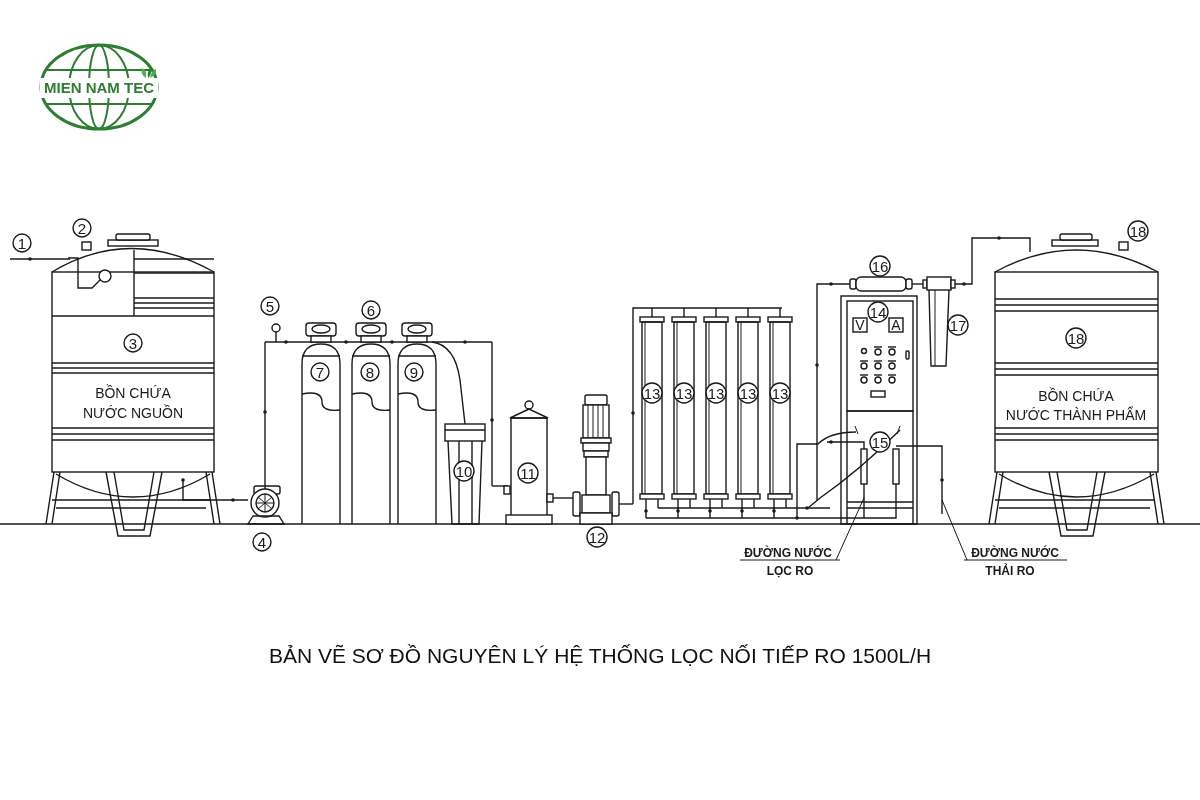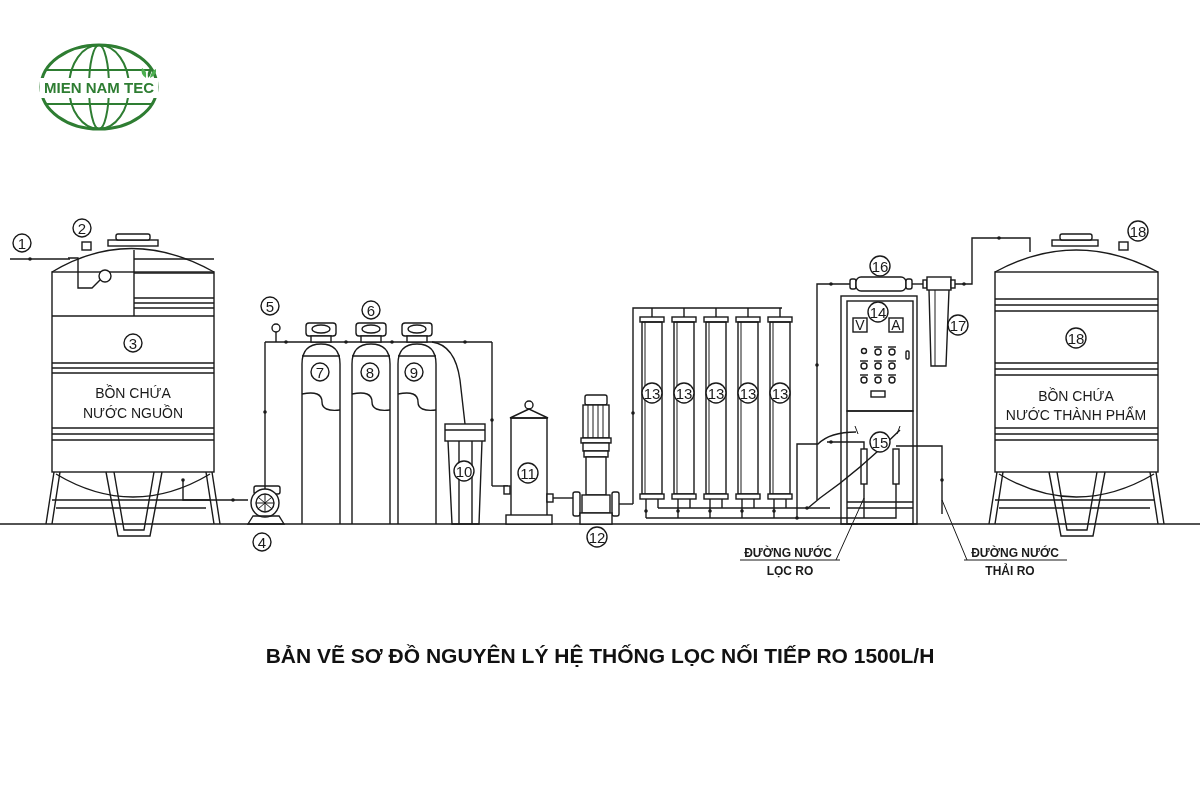--- a/index.html
+++ b/index.html
@@ -5,21 +5,21 @@
   html,body{margin:0;padding:0;background:#ffffff;}
   body{width:1200px;height:800px;position:relative;overflow:hidden;font-family:"Liberation Sans",sans-serif;}
   #canvas{position:absolute;left:0;top:0;width:1200px;height:800px;}
   .ln{stroke:#1a1a1a;stroke-width:1.4;fill:none;}
   .lnf{stroke:#1a1a1a;stroke-width:1.4;fill:#ffffff;}
   .thin{stroke:#1a1a1a;stroke-width:1;fill:none;}
   .dot{fill:#1a1a1a;}
   .num{font-family:"Liberation Sans",sans-serif;font-size:15px;fill:#1a1a1a;text-anchor:middle;dominant-baseline:central;}
   .lbl{font-family:"Liberation Sans",sans-serif;font-size:14px;fill:#1a1a1a;text-anchor:middle;}
   .lblb{font-family:"Liberation Sans",sans-serif;font-size:12px;font-weight:bold;fill:#1a1a1a;text-anchor:middle;}
-  .title{position:absolute;left:0;width:1200px;top:644px;text-align:center;font-family:"Liberation Sans",sans-serif;font-weight:bold;font-size:21px;color:#111;letter-spacing:0px;}
+  .title{position:absolute;left:0;width:1200px;top:644px;text-align:center;font-family:"Liberation Sans",sans-serif;font-weight:normal;font-size:21px;color:#111;letter-spacing:0px;}
   .logo-text{font-family:"Liberation Sans",sans-serif;font-weight:bold;font-size:15px;fill:#2e7d32;text-anchor:middle;}
 </style>
 </head>
 <body>
 
 <svg id="canvas" viewBox="0 0 1200 800" xmlns="http://www.w3.org/2000/svg">
 
   <g>
     <ellipse cx="99" cy="87" rx="58" ry="42" fill="none" stroke="#2e7d32" stroke-width="3"></ellipse>
     <ellipse cx="99" cy="87" rx="30" ry="42" fill="none" stroke="#2e7d32" stroke-width="2"></ellipse>

